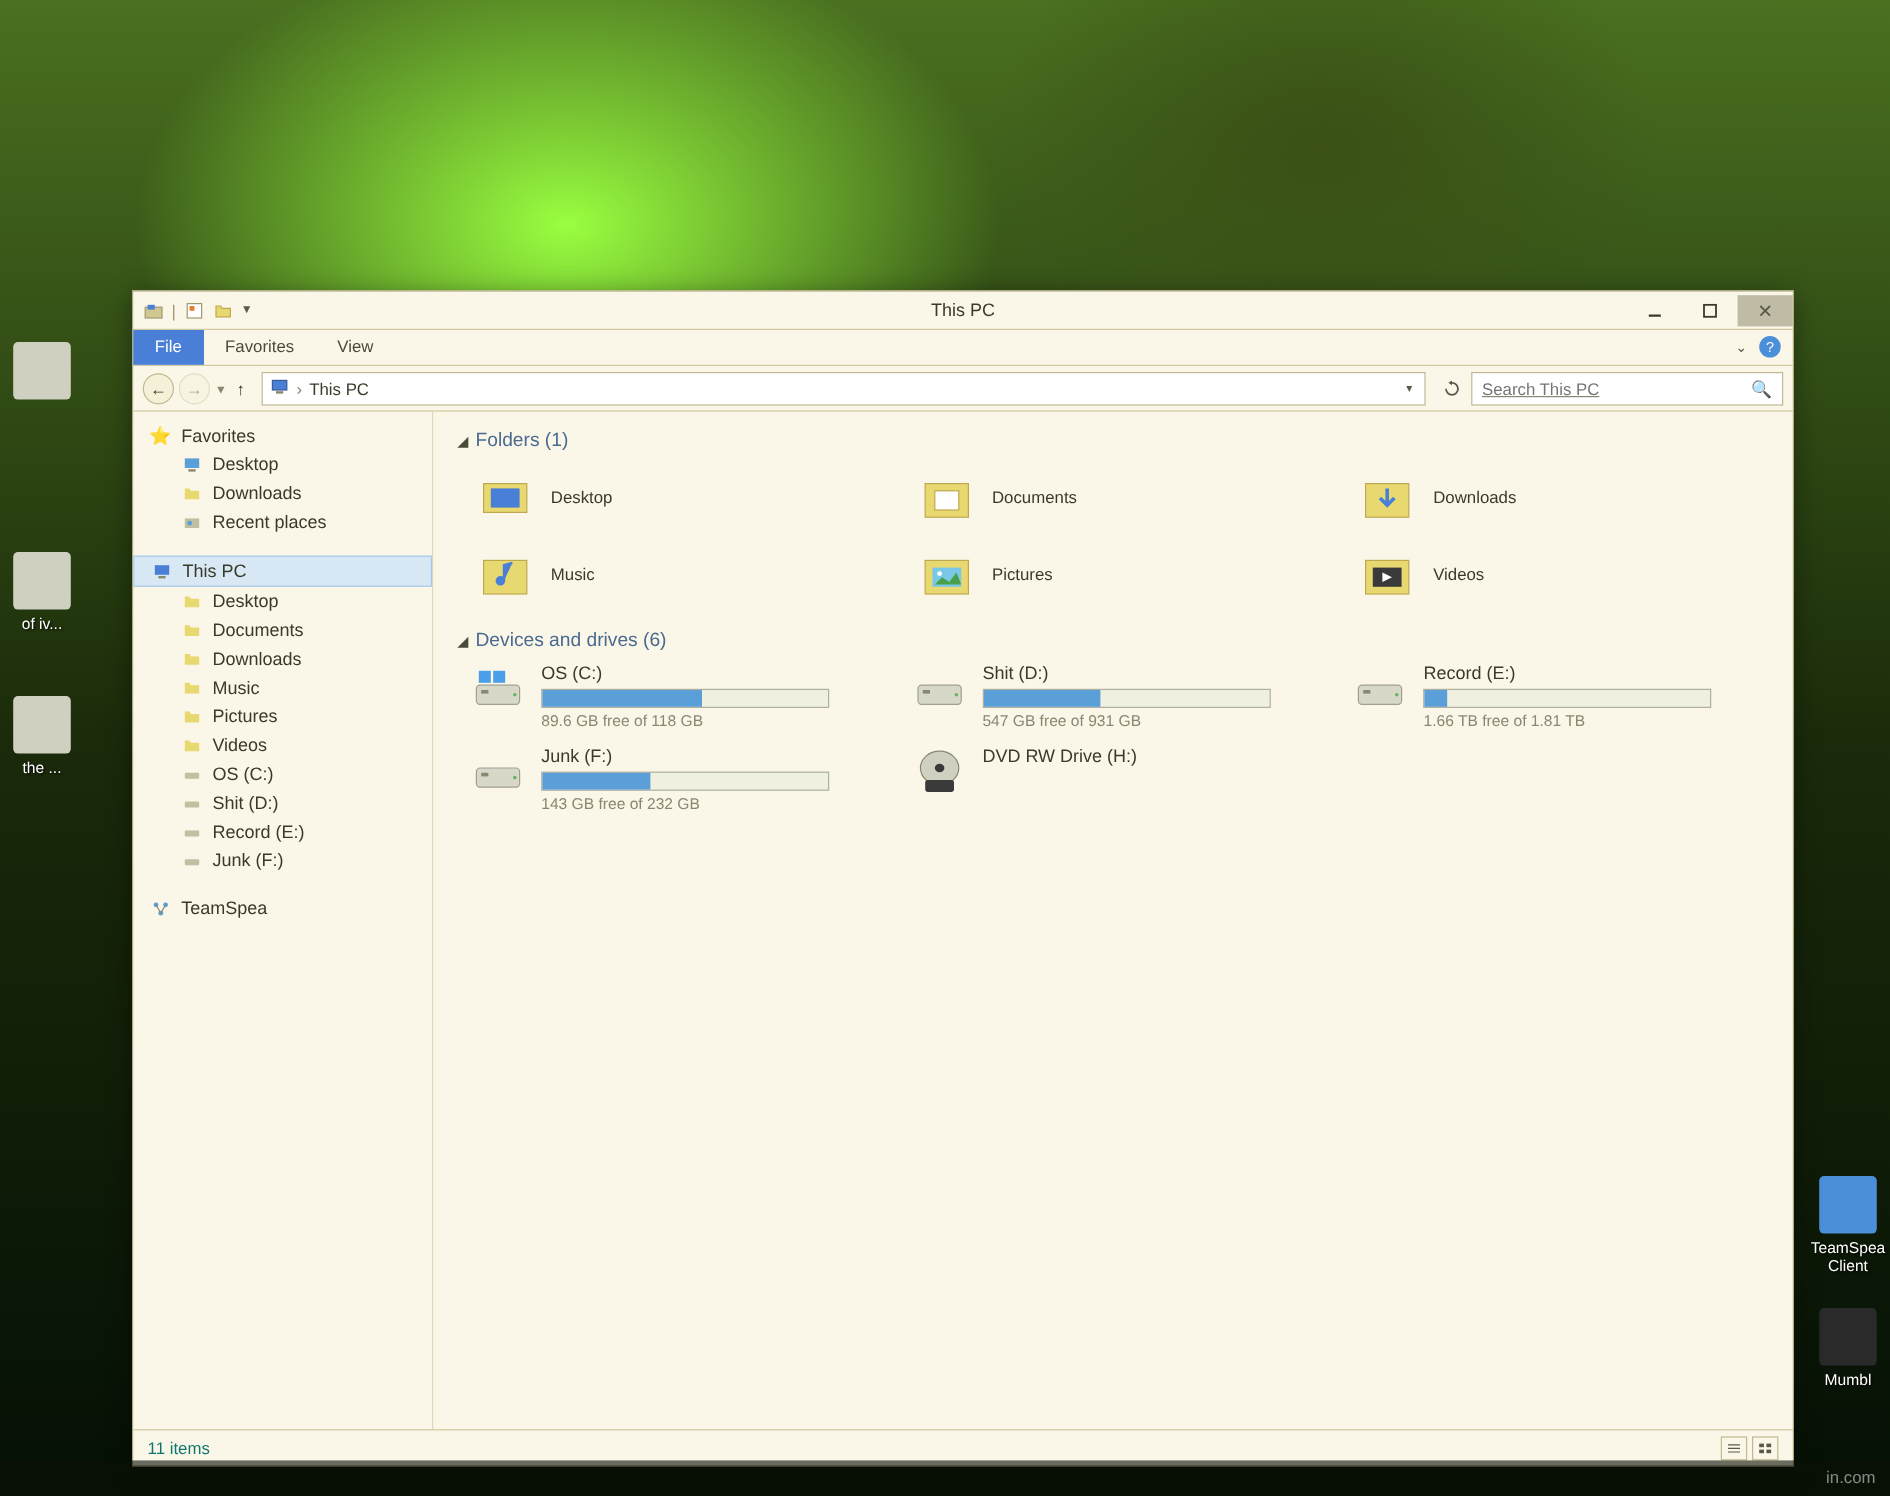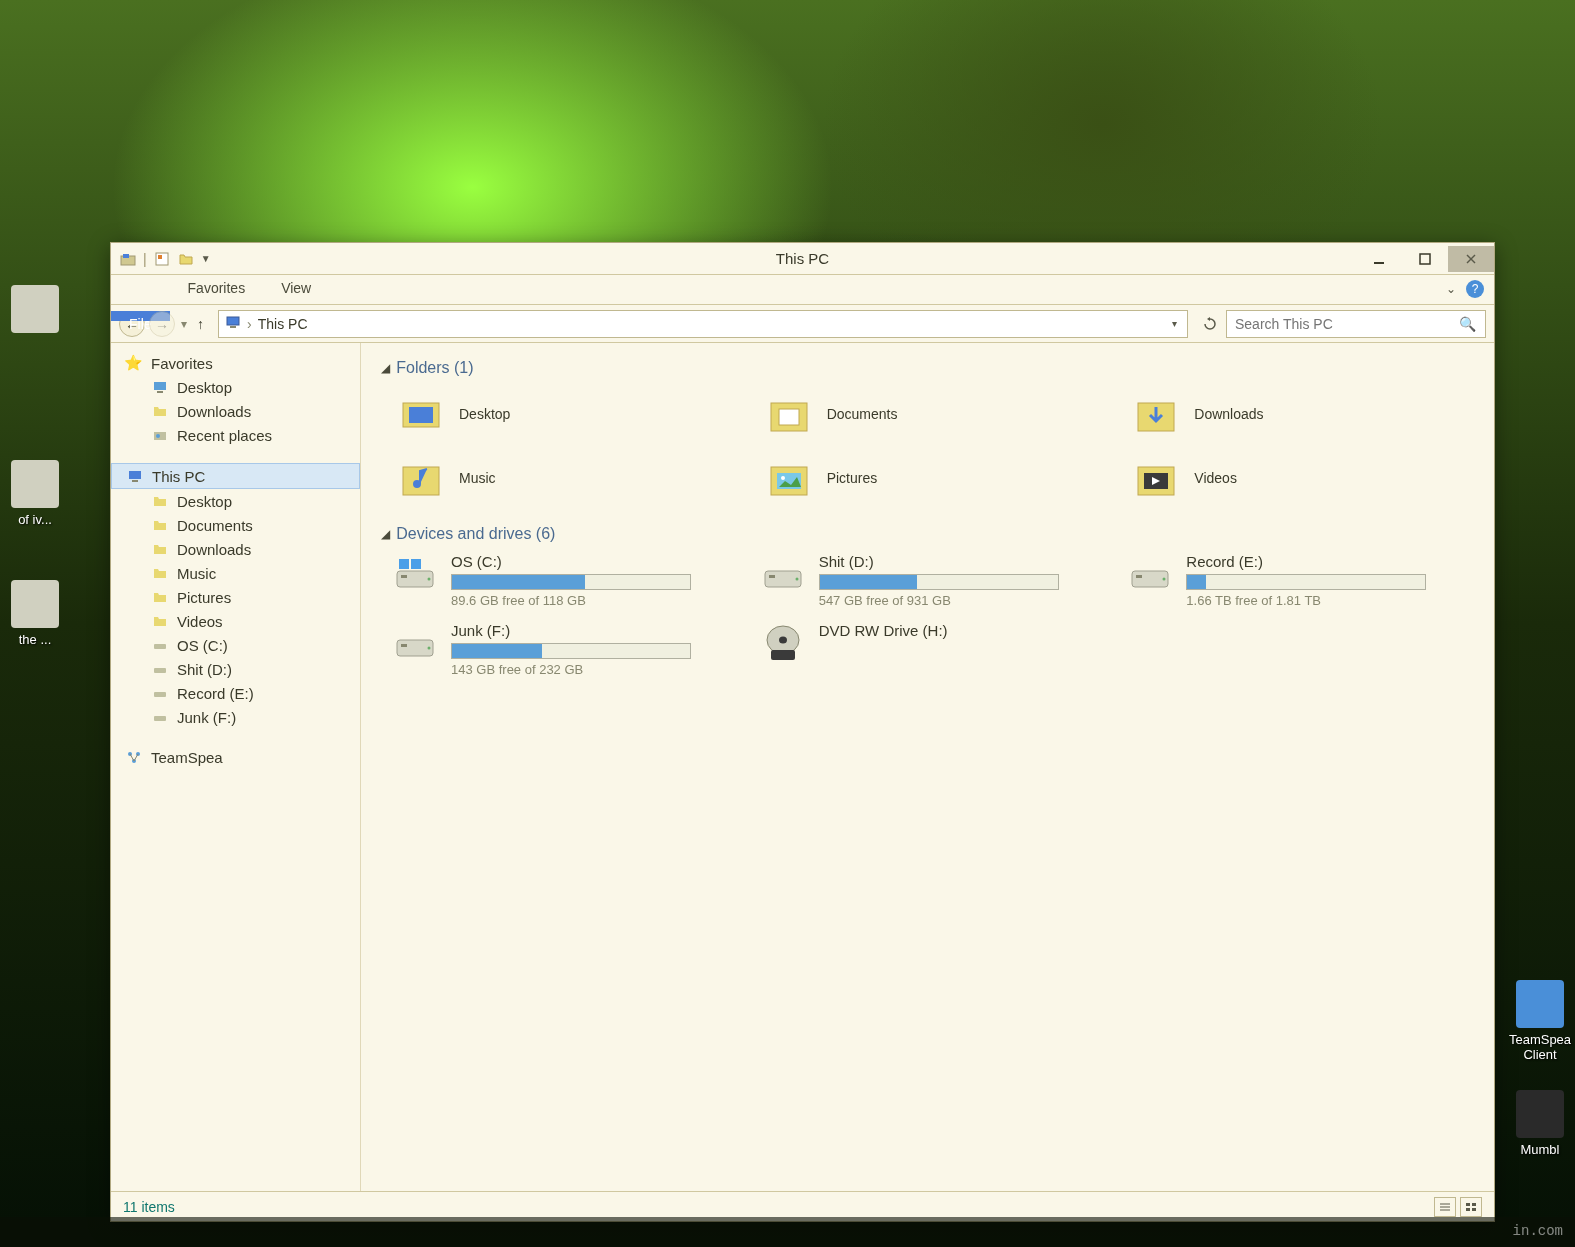--- a/index.html
+++ b/index.html
@@ -46,38 +46,38 @@
 .title-btn { width: 46px; height: 26px; display: flex; align-items: center; justify-content: center; cursor: pointer; }
 .title-btn.close { background: #c0bba5; }
 .ribbon {
   height: 30px;
   display: flex;
   align-items: stretch;
   border-bottom: 1px solid #d0c8a0;
   position: relative;
 }
 .ribbon-tab { padding: 5px 18px; color: #4a4a3a; cursor: pointer; font-size: 14px; }
-.ribbon-tab.file { background: #4a7fd8; color: #fff; margin-top: 36px; }
+.ribbon-tab.file { background: #4a7fd8; color: #fff; }
 .ribbon-help { position: absolute; right: 10px; top: 5px; display: flex; gap: 10px; align-items: center; }
 .help-circle { width: 18px; height: 18px; border-radius: 50%; background: #4a8fd8; color: #fff; font-size: 12px; display: flex; align-items: center; justify-content: center; }
 .navbar {
   height: 38px;
   display: flex;
   align-items: center;
   padding: 4px 8px;
   gap: 4px;
   border-bottom: 1px solid #d0c8a0;
 }
 .nav-btn { width: 26px; height: 26px; border: 1px solid #c0b890; border-radius: 50%; display: flex; align-items: center; justify-content: center; background: #f5f0d8; cursor: pointer; font-size: 14px; }
 .nav-btn.disabled { opacity: 0.4; }
 .nav-sep { font-size: 12px; color: #888870; padding: 0 2px; }
 .addressbar { flex: 1; height: 28px; border: 1px solid #c0b890; background: #fff; display: flex; align-items: center; padding: 0 6px; gap: 6px; margin: 0 6px; }
 .addr-refresh { width: 24px; height: 24px; display: flex; align-items: center; justify-content: center; cursor: pointer; }
 .searchbox { width: 260px; height: 28px; border: 1px solid #c0b890; background: #fff; display: flex; align-items: center; padding: 0 8px; }
-.searchbox input { border: none; background: transparent; flex: 1; outline: none; color: #888870; font-size: 14px; }
+.searchbox input { border: none; background: transparent; flex: 1; outline: none; color: #888870; font-size: 14px; text-decoration: underline; }
 .search-icon { color: #888870; font-size: 14px; }
 .body { display: flex; height: calc(100% - 130px); }
 .sidebar { width: 250px; border-right: 1px solid #e0d8b8; padding: 8px 0; overflow: auto; }
 .side-group { margin-bottom: 16px; }
 .side-item { padding: 3px 8px 3px 22px; display: flex; align-items: center; gap: 8px; cursor: pointer; font-size: 15px; }
 .side-item.selected { background: #d8e8f5; border: 1px solid #a8c8e8; }
 .side-item.header { padding-left: 14px; font-size: 15px; }
 .side-item.sub { padding-left: 40px; }
 .side-icon { width: 18px; height: 18px; display: inline-flex; align-items: center; justify-content: center; }
 .content { flex: 1; padding: 10px 20px; overflow: auto; position: relative; }
@@ -118,21 +118,21 @@
   align-items: center;
   padding: 0 12px;
   font-size: 14px;
   color: #0f766e;
 }
 .statusbar .right { margin-left: auto; display: flex; gap: 4px; }
 .view-btn { width: 22px; height: 20px; border: 1px solid #c0b890; display: flex; align-items: center; justify-content: center; cursor: pointer; }
 .desktop-icon { position: absolute; width: 70px; text-align: center; color: #fff; font-size: 13px; text-shadow: 1px 1px 2px #000; }
 .desktop-icon .di { width: 48px; height: 48px; margin: 0 auto 4px; background: #d0d0c0; border-radius: 4px; }
 .taskbar-partial { position: absolute; bottom: 0; left: 0; right: 0; height: 30px; background: rgba(10,15,5,0.6); }
-.watermark { position: absolute; bottom: 8px; right: 12px; color: rgba(255,255,255,0.5); font-size: 14px; font-family: Liberation Mono, monospace; }
+.watermark { position: absolute; bottom: 8px; right: 12px; color: rgba(255,255,255,0.5); font-size: 14px; }
 </style>
 </head>
 <body>
 
 <div class="desktop-bg"></div>
 
 <div class="desktop-icon" style="left:0;top:285px">
     <div class="di"></div>
   </div>
 <div class="desktop-icon" style="left:0;top:460px"><div class="di"></div><span>of iv...</span></div>

